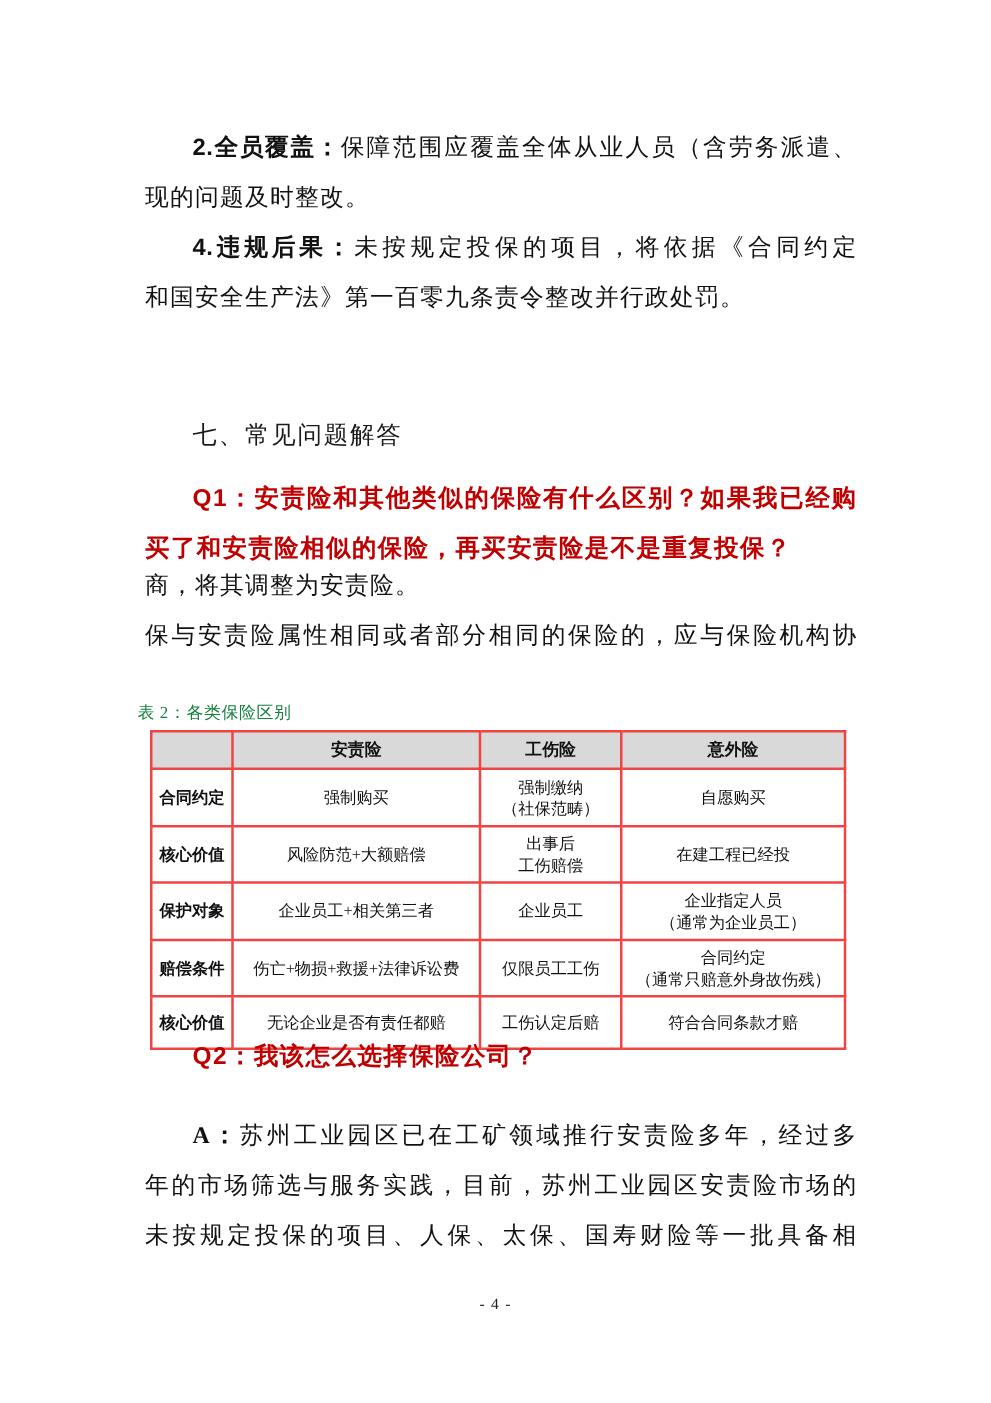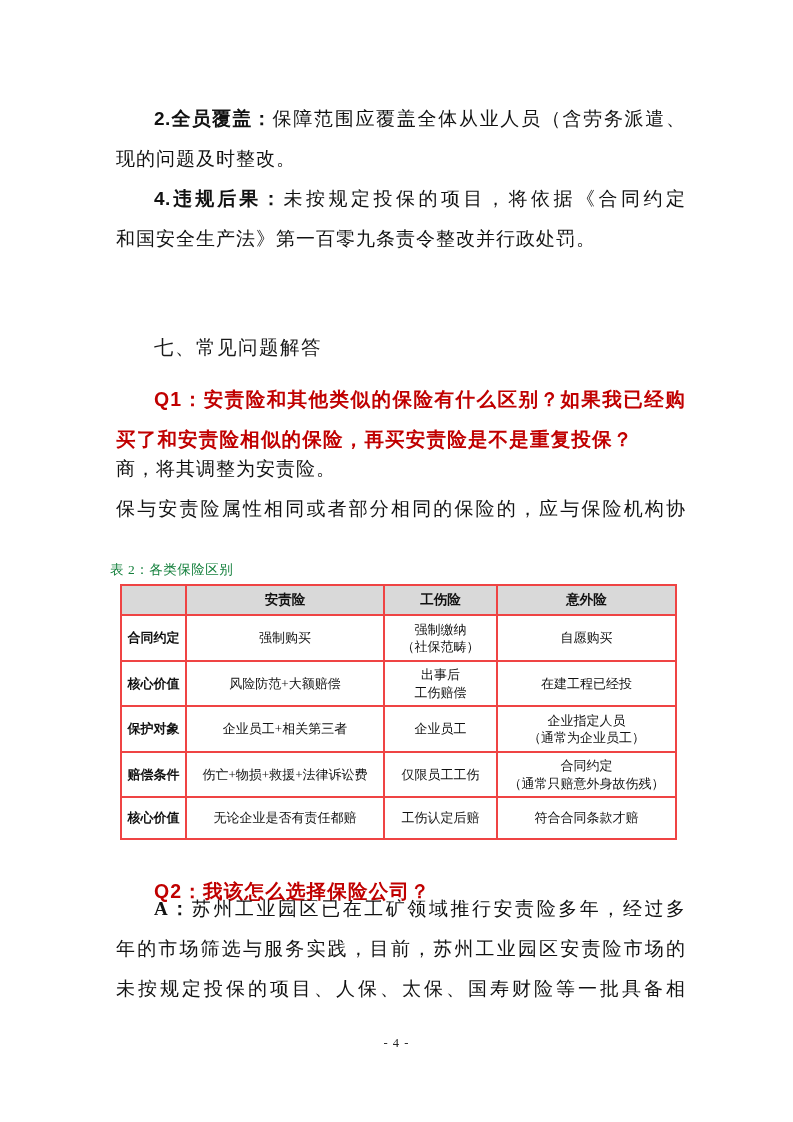--- a/index.html
+++ b/index.html
@@ -194,21 +194,21 @@
       </tr>
       <tr class="r4">
         <td class="rowlabel">核心价值</td>
         <td>无论企业是否有责任都赔</td>
         <td>工伤认定后赔</td>
         <td>符合合同条款才赔</td>
       </tr>
     </tbody>
   </table>
 
-  <div class="block" style="top:871px;">
+  <div class="block" style="top:825px;">
     <div class="line end indent red-line">Q2：我该怎么选择保险公司？</div>
   </div>
 
   <div class="block" style="top:889px;">
     <div class="line fill indent"><span class="a-lead">A：</span><span>苏州工业园区已在工矿领域推行安责险多年，经过多</span></div>
     <div class="line fill">年的市场筛选与服务实践，目前，苏州工业园区安责险市场的</div>
     <div class="line fill">未按规定投保的项目、人保、太保、国寿财险等一批具备相</div>
   </div>
 
   <div class="page-number">- 4 -</div>

